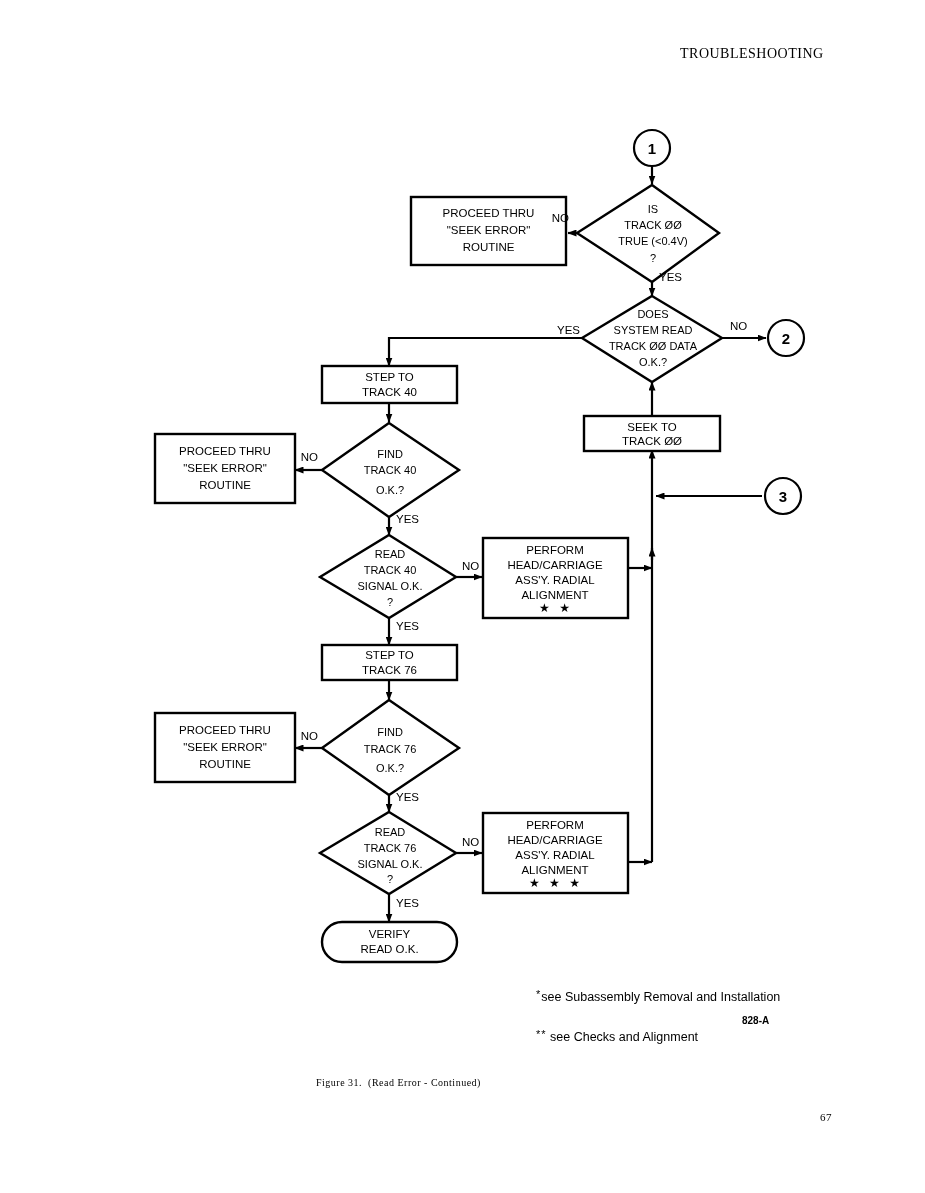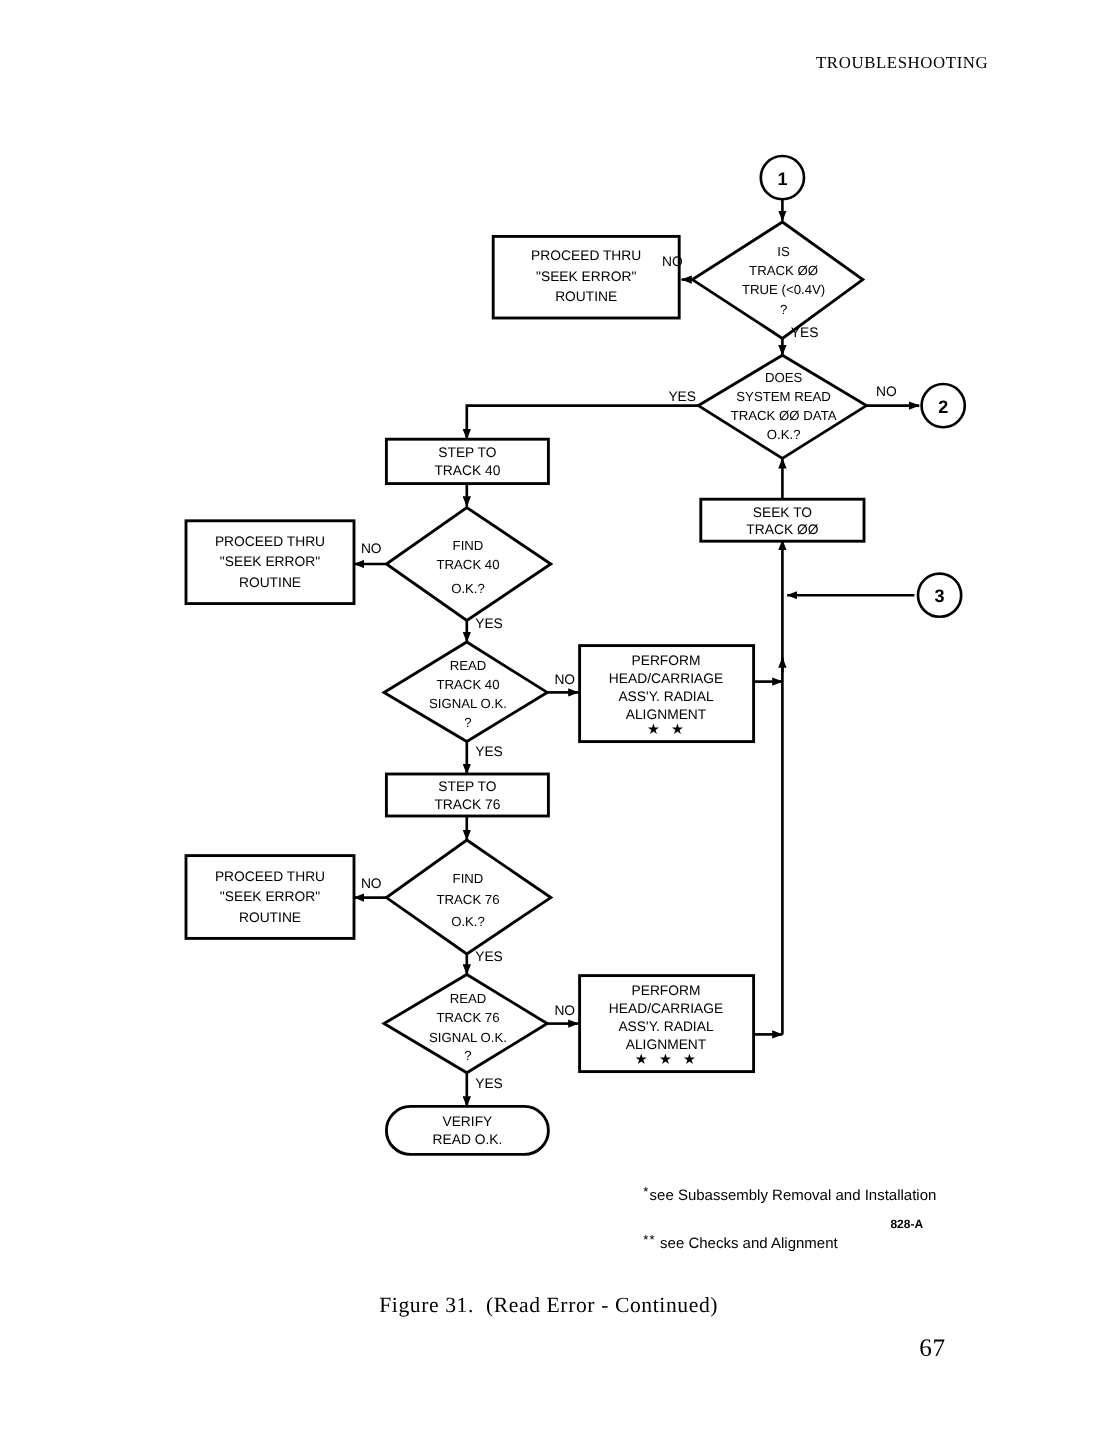--- a/index.html
+++ b/index.html
@@ -31,28 +31,28 @@
     position: absolute;
     left: 680px;
     top: 46px;
     font-size: 14px;
     font-weight: 400;
   }
   #figure-caption {
     position: absolute;
     left: 316px;
     top: 1077px;
-    font-size: 18px;
+    font-size: 10px;
     white-space: pre;
   }
   #page-number {
     position: absolute;
-    left: 766px;
+    left: 820px;
     top: 1111px;
-    font-size: 21px;
+    font-size: 11px;
   }
   #drawing-code {
     position: absolute;
     left: 742px;
     top: 1015px;
     font-size: 10px;
     font-weight: bold;
     font-family: "Liberation Sans", sans-serif;
     letter-spacing: 0;
   }

